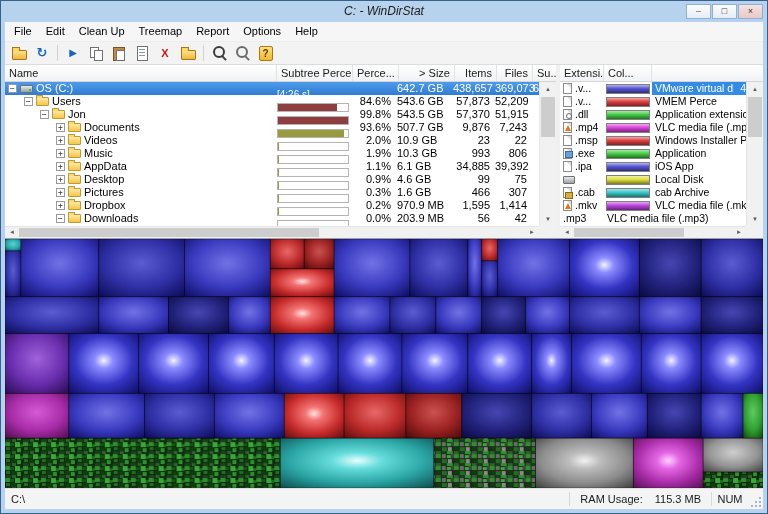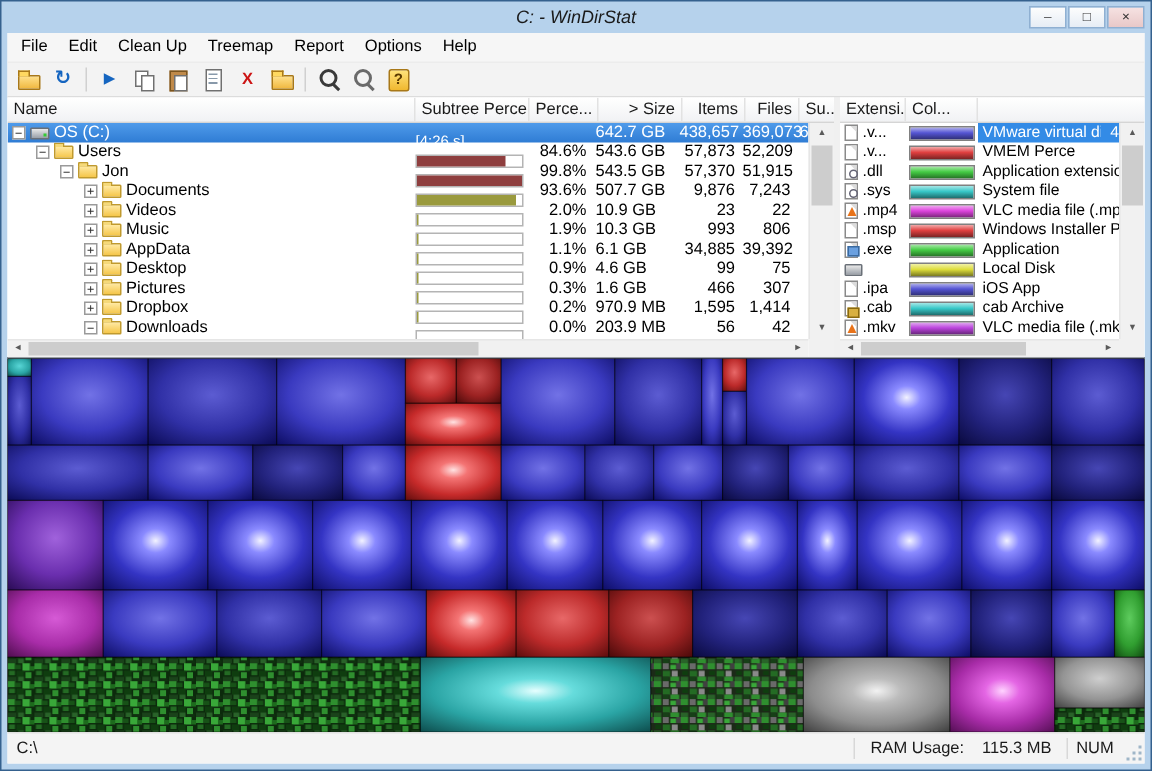--- a/index.html
+++ b/index.html
@@ -432,30 +432,20 @@
                 <span class="ficon gear"></span>
                 <span>.dll</span>
               </div>
               <div class="e-col">
                 <div class="swatch" style="background: linear-gradient(rgb(170, 232, 170), rgb(68, 204, 68) 45%, rgb(37, 112, 37));"></div>
               </div>
               <div class="e-desc">Application extension</div>
             </div>
             <div class="ext-row">
               <div class="e-ext">
-                <span class="ficon gear"></span>
-                <span>.sys</span>
-              </div>
-              <div class="e-col">
-                <div class="swatch" style="background: linear-gradient(rgb(165, 230, 230), rgb(56, 200, 200) 45%, rgb(30, 110, 110));"></div>
-              </div>
-              <div class="e-desc">System file</div>
-            </div>
-            <div class="ext-row">
-              <div class="e-ext">
                 <span class="ficon vlc"></span>
                 <span>.mp4</span>
               </div>
               <div class="e-col">
                 <div class="swatch" style="background: linear-gradient(rgb(239, 170, 239), rgb(221, 68, 221) 45%, rgb(121, 37, 121));"></div>
               </div>
               <div class="e-desc">VLC media file (.mp4)</div>
             </div>
             <div class="ext-row">
               <div class="e-ext">
@@ -472,37 +462,37 @@
                 <span class="ficon app"></span>
                 <span>.exe</span>
               </div>
               <div class="e-col">
                 <div class="swatch" style="background: linear-gradient(rgb(170, 232, 170), rgb(68, 204, 68) 45%, rgb(37, 112, 37));"></div>
               </div>
               <div class="e-desc">Application</div>
             </div>
             <div class="ext-row">
               <div class="e-ext">
+                <span class="ficon file"></span>
+                <span>.ipa</span>
+              </div>
+              <div class="e-col">
+                <div class="swatch" style="background: linear-gradient(rgb(178, 178, 235), rgb(85, 85, 212) 45%, rgb(46, 46, 116));"></div>
+              </div>
+              <div class="e-desc">iOS App</div>
+            </div>
+            <div class="ext-row">
+              <div class="e-ext">
                 <span class="e-drive"></span>
                 <span></span>
               </div>
               <div class="e-col">
                 <div class="swatch" style="background: linear-gradient(rgb(240, 240, 167), rgb(222, 222, 60) 45%, rgb(122, 122, 33));"></div>
               </div>
               <div class="e-desc">Local Disk</div>
-            </div>
-            <div class="ext-row">
-              <div class="e-ext">
-                <span class="ficon file"></span>
-                <span>.ipa</span>
-              </div>
-              <div class="e-col">
-                <div class="swatch" style="background: linear-gradient(rgb(178, 178, 235), rgb(85, 85, 212) 45%, rgb(46, 46, 116));"></div>
-              </div>
-              <div class="e-desc">iOS App</div>
             </div>
             <div class="ext-row">
               <div class="e-ext">
                 <span class="ficon cab"></span>
                 <span>.cab</span>
               </div>
               <div class="e-col">
                 <div class="swatch" style="background: linear-gradient(rgb(165, 230, 230), rgb(56, 200, 200) 45%, rgb(30, 110, 110));"></div>
               </div>
               <div class="e-desc">cab Archive</div>

